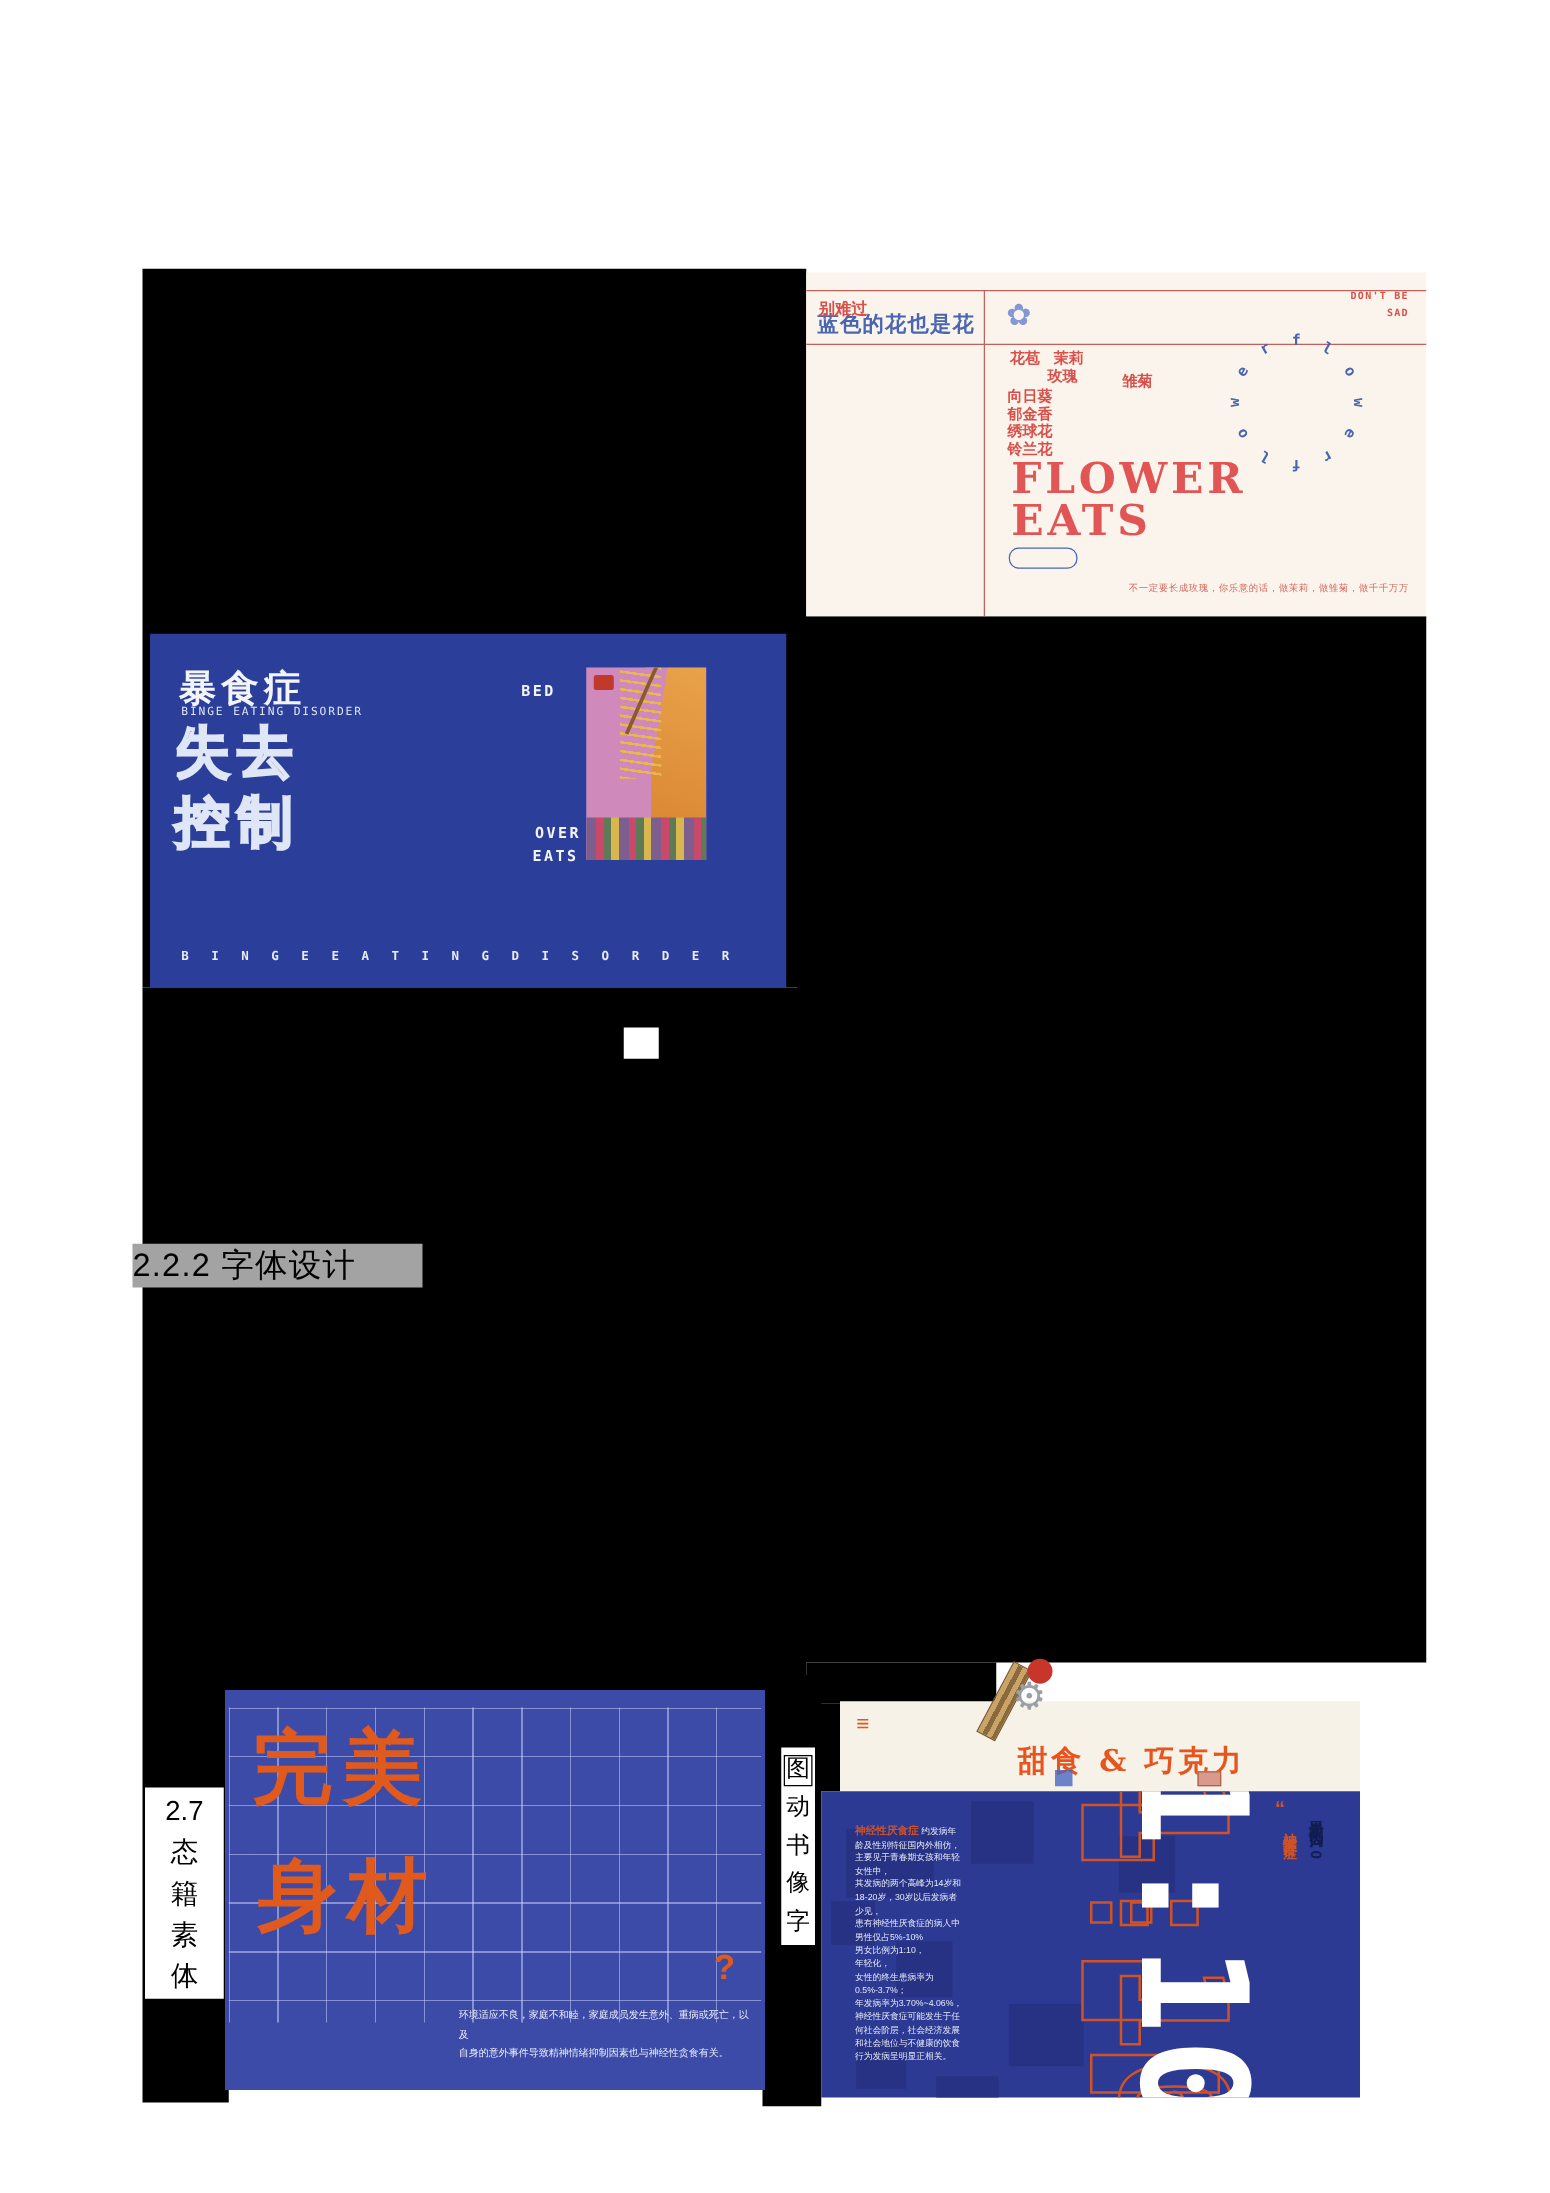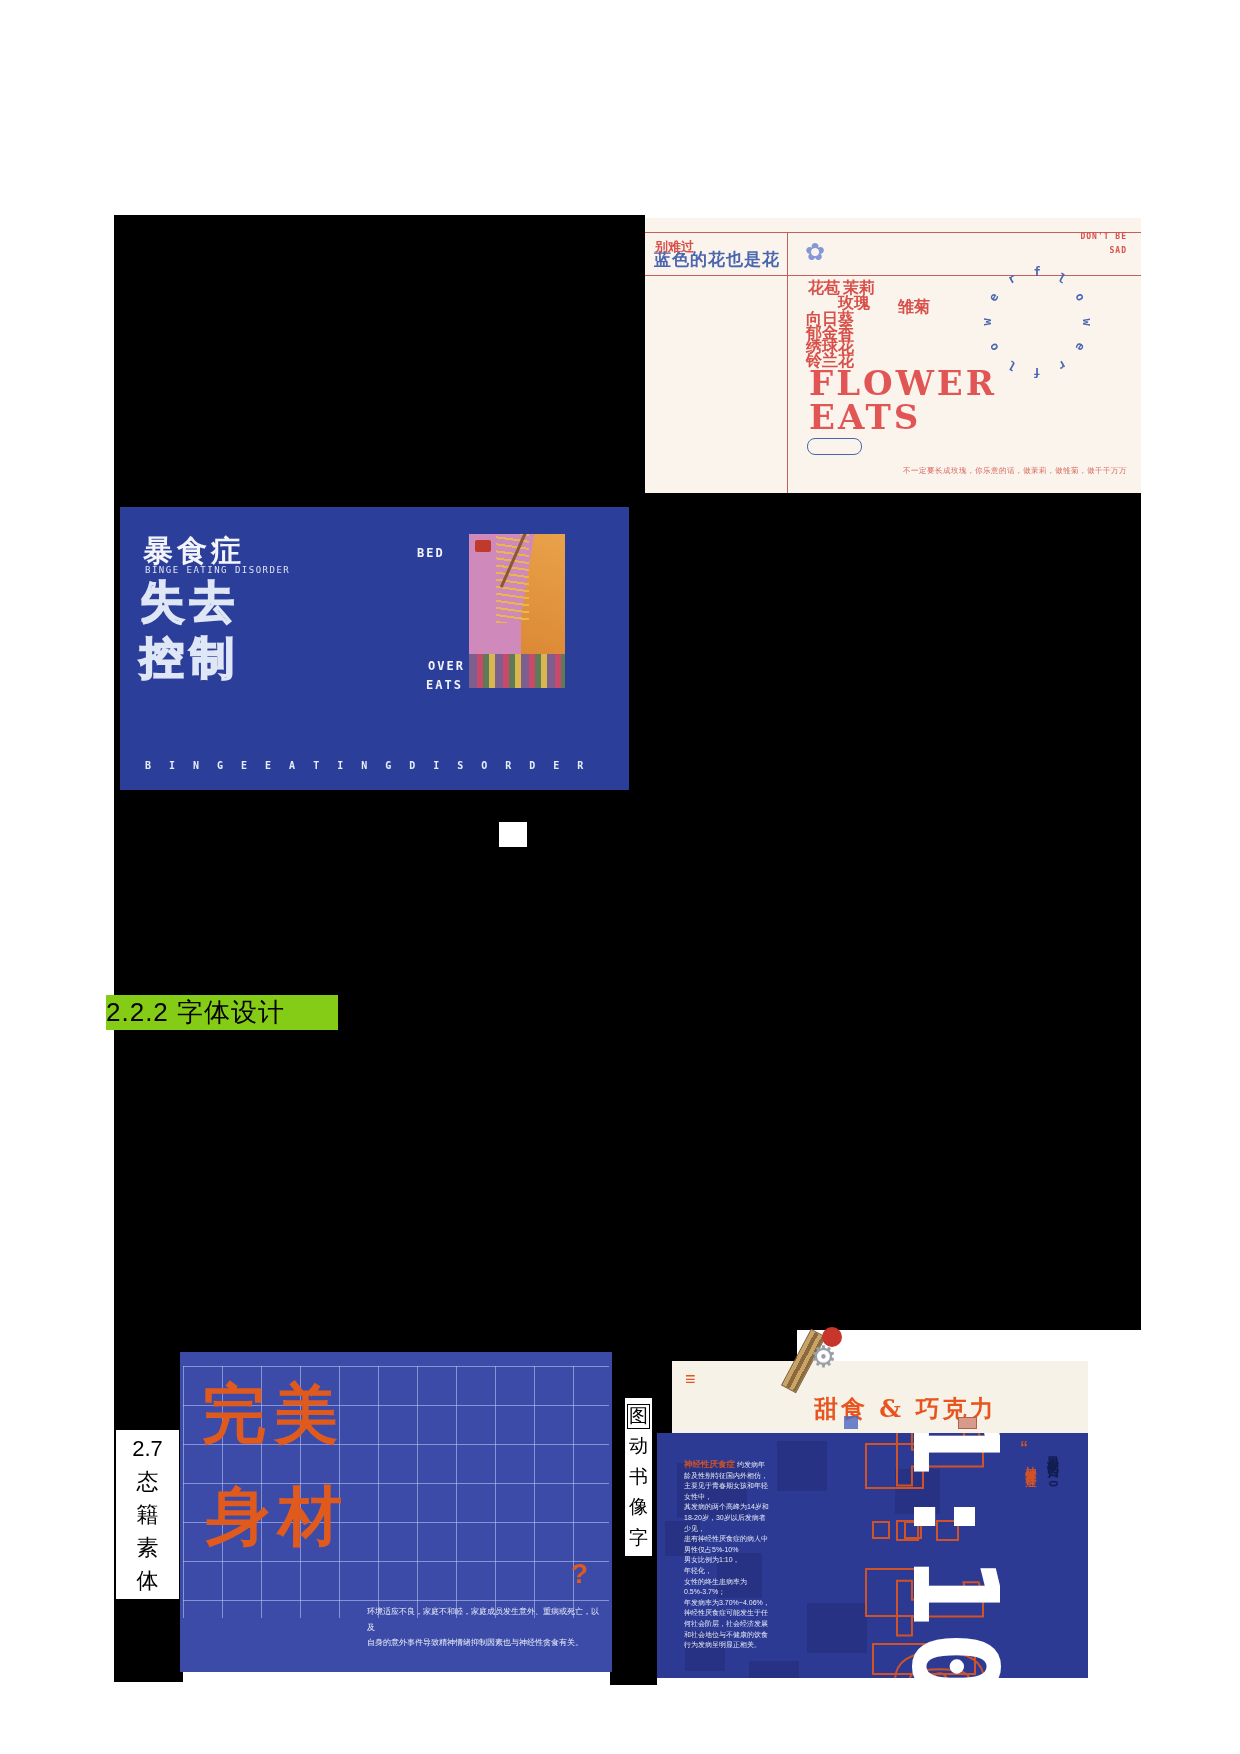--- a/index.html
+++ b/index.html
@@ -10,21 +10,21 @@
 
   
   .flower-poster{left:645px;top:218px;width:496px;height:275px;background:#faf4ec;}
   .fp-hline{position:absolute;left:0;width:100%;height:1px;background:#c2605c;}
   .fp-vline{position:absolute;width:1px;background:#c2605c;}
   .fp-title-red{position:absolute;left:10px;top:20px;color:#d8504a;font-weight:bold;font-size:13px;z-index:2;}
   .fp-title-blue{position:absolute;left:9px;top:30px;color:#4a66b0;font-weight:bold;font-size:17px;letter-spacing:1px;z-index:1;}
   .fp-corner{position:absolute;right:14px;top:12px;text-align:right;color:#d8504a;font-size:8px;font-weight:bold;
              font-family:"DejaVu Sans Mono",monospace;line-height:1.8;letter-spacing:1px;}
   .fp-flower-icon{position:absolute;left:160px;top:20px;font-size:24px;color:#8598d6;}
-  .fp-name{position:absolute;color:#d8504a;font-size:16px;font-weight:bold;}
+  .fp-name{position:absolute;color:#d8504a;font-size:12px;font-weight:bold;}
   .fp-big{position:absolute;left:164px;color:#e25555;font-family:"DejaVu Serif",serif;
           font-weight:900;font-size:34px;letter-spacing:3px;line-height:1;}
   .fp-btn{position:absolute;left:162px;top:220px;width:53px;height:15px;border:1px solid #4a66b0;
           border-radius:8px;background:transparent;}
   .fp-footer{position:absolute;right:14px;top:248px;color:#d8685f;font-size:7.5px;letter-spacing:.5px;}
   .ring{position:absolute;left:332px;top:46px;width:120px;height:116px;}
   .ring span{position:absolute;left:50%;top:50%;color:#4a66b0;font-family:"DejaVu Sans Mono",monospace;
              font-weight:bold;font-size:12px;
              transform:translate(-50%,-50%) rotate(calc(var(--i)*30deg)) translateY(-50px);}
 
@@ -43,21 +43,21 @@
   .bp-img .orange{position:absolute;right:0;top:0;width:46%;height:100%;
       background:linear-gradient(200deg,#e8a24a,#d9822f);clip-path:polygon(30% 0,100% 0,100% 100%,0 100%,0 55%);}
   .bp-img .band{position:absolute;bottom:0;left:0;width:100%;height:22%;
       background:repeating-linear-gradient(90deg,#7c5e8f 0 8px,#c9496a 8px 14px,#5e7a56 14px 20px,#d8b84e 20px 26px);}
   .bp-img .stick{position:absolute;left:46%;top:-6%;width:3px;height:42%;background:#8a5a2e;transform:rotate(24deg);}
   .bp-img .bubble{position:absolute;left:6px;top:6px;width:16px;height:12px;background:#c0392b;border-radius:2px;}
   .bp-footer{position:absolute;left:25px;top:253px;color:#e8ecf8;font-family:"DejaVu Sans Mono",monospace;
              font-size:10px;letter-spacing:18px;white-space:nowrap;font-weight:bold;}
 
   
-  .heading-band{left:106px;top:995px;width:232px;height:35px;background:#84cc16;display:flex;align-items:center;}
+  .heading-band{left:106px;top:995px;width:232px;height:35px;background:#a3a3a3;display:flex;align-items:center;}
   .heading-band span{font-size:26px;color:#000;letter-spacing:1px;}
   .vcap{background:#fff;color:#000;text-align:center;}
   .vcap-left{left:116px;top:1430px;width:63px;padding:2px 0;font-size:22px;line-height:1.5;}
   .vcap-mid{left:625px;top:1398px;width:27px;padding:3px 0;font-size:19px;line-height:1.6;}
   .vcap-mid .boxed{display:inline-block;border:1.5px solid #000;line-height:1.2;padding:0 1px;margin-bottom:2px;}
   .white-square{left:499px;top:822px;width:28px;height:25px;background:#fff;position:absolute;}
 
   
   .figure-poster{left:180px;top:1352px;width:432px;height:320px;background:#3c4ba8;overflow:hidden;}
   .fg-grid{position:absolute;left:3px;top:14px;width:426px;height:252px;

